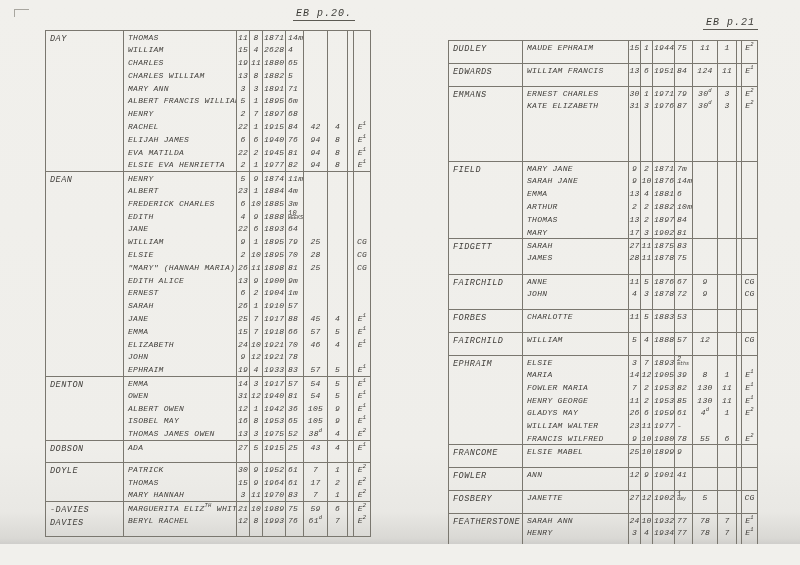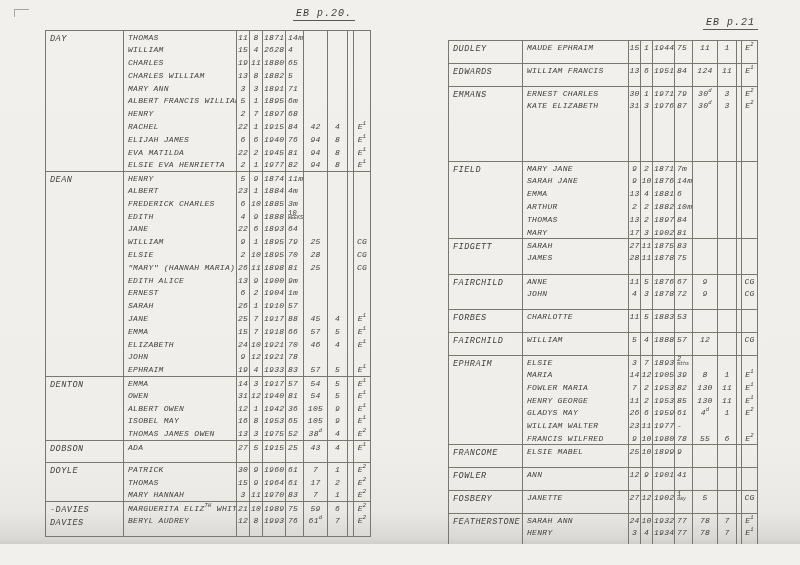--- a/index.html
+++ b/index.html
@@ -480,21 +480,21 @@
         </tr>
       </tbody>
       <tbody class="section">
         <tr>
           <td class="sur" rowspan="3">
             <div>DOYLE</div>
           </td>
           <td class="fn">PATRICK</td>
           <td class="num">30</td>
           <td class="num">9</td>
-          <td class="yr">1960</td>
+          <td class="yr">1952</td>
           <td class="age">61</td>
           <td class="num">7</td>
           <td class="num">1</td>
           <td class="sp"></td>
           <td class="code">E<sup>2</sup></td>
         </tr>
         <tr>
           <td class="fn">THOMAS</td>
           <td class="num">15</td>
           <td class="num">9</td>
@@ -527,21 +527,21 @@
           <td class="num">21</td>
           <td class="num">10</td>
           <td class="yr">1989</td>
           <td class="age">75</td>
           <td class="num">59</td>
           <td class="num">6</td>
           <td class="sp"></td>
           <td class="code">E<sup>2</sup></td>
         </tr>
         <tr>
-          <td class="fn">BERYL AUDREY</td>
+          <td class="fn">BERYL RACHEL</td>
           <td class="num">12</td>
           <td class="num">8</td>
           <td class="yr">1993</td>
           <td class="age">76</td>
           <td class="num">61<sup>d</sup></td>
           <td class="num">7</td>
           <td class="sp"></td>
           <td class="code">E<sup>2</sup></td>
         </tr>
         <tr class="pad">

